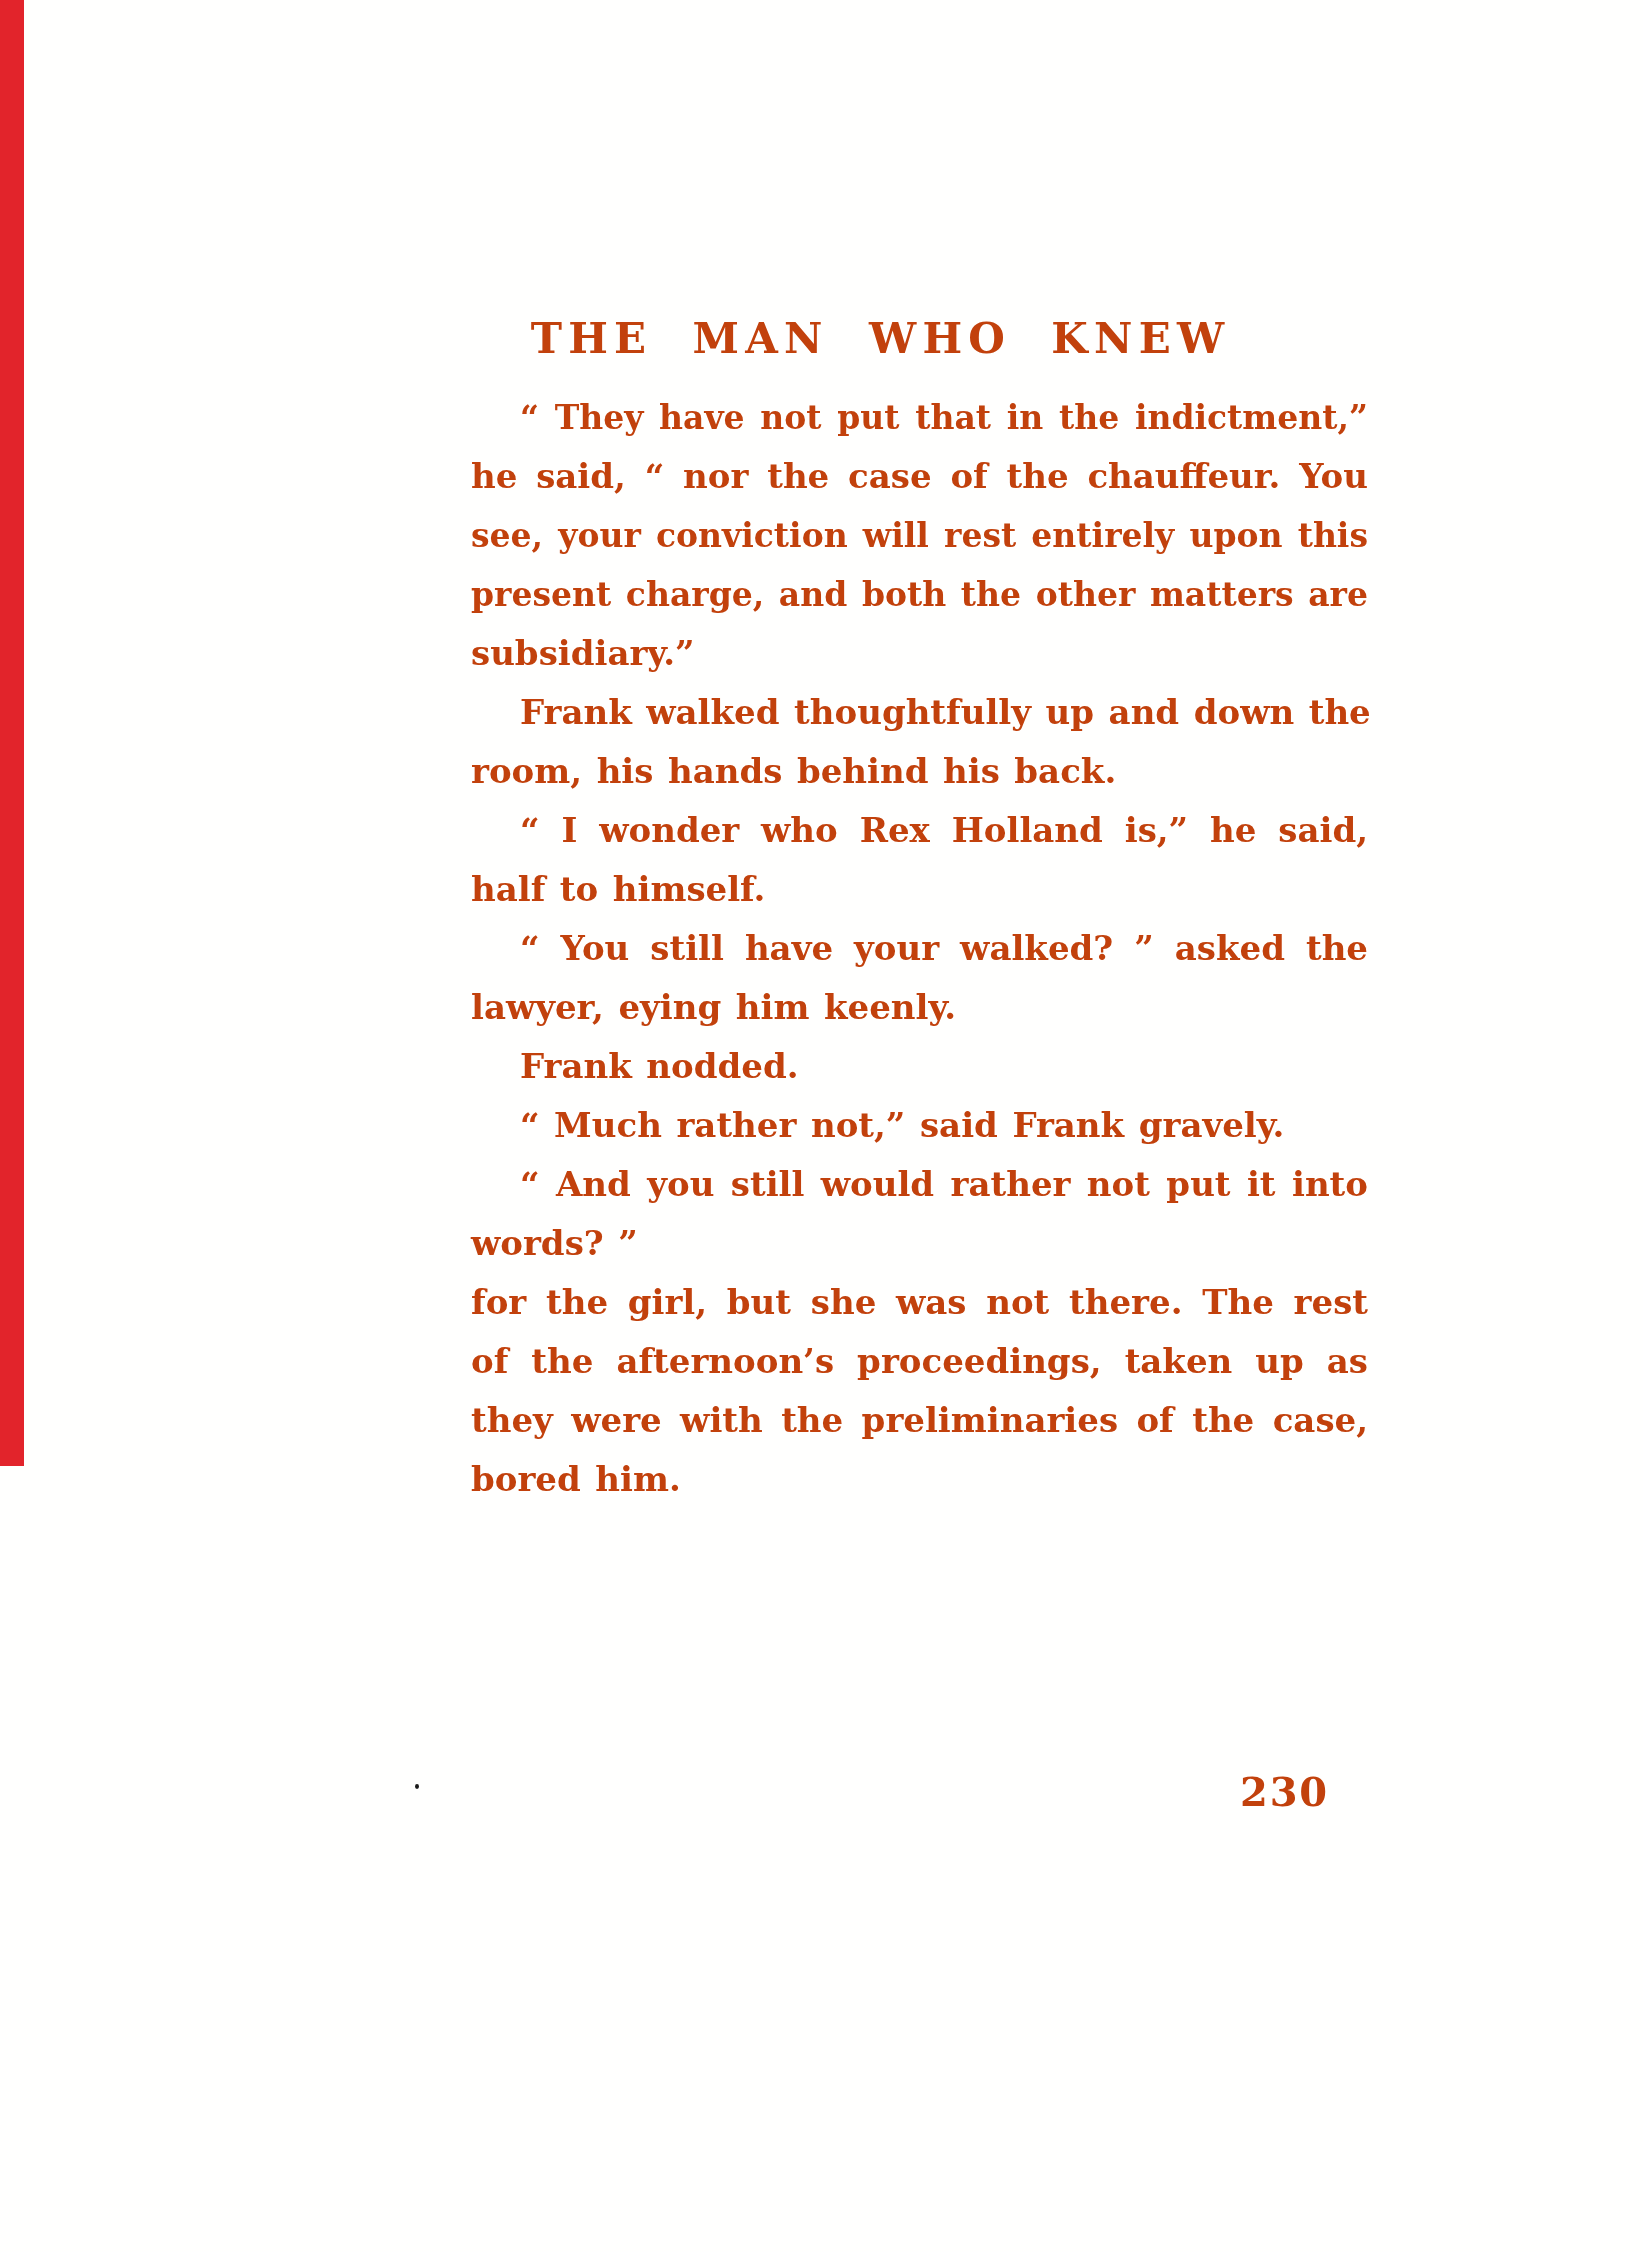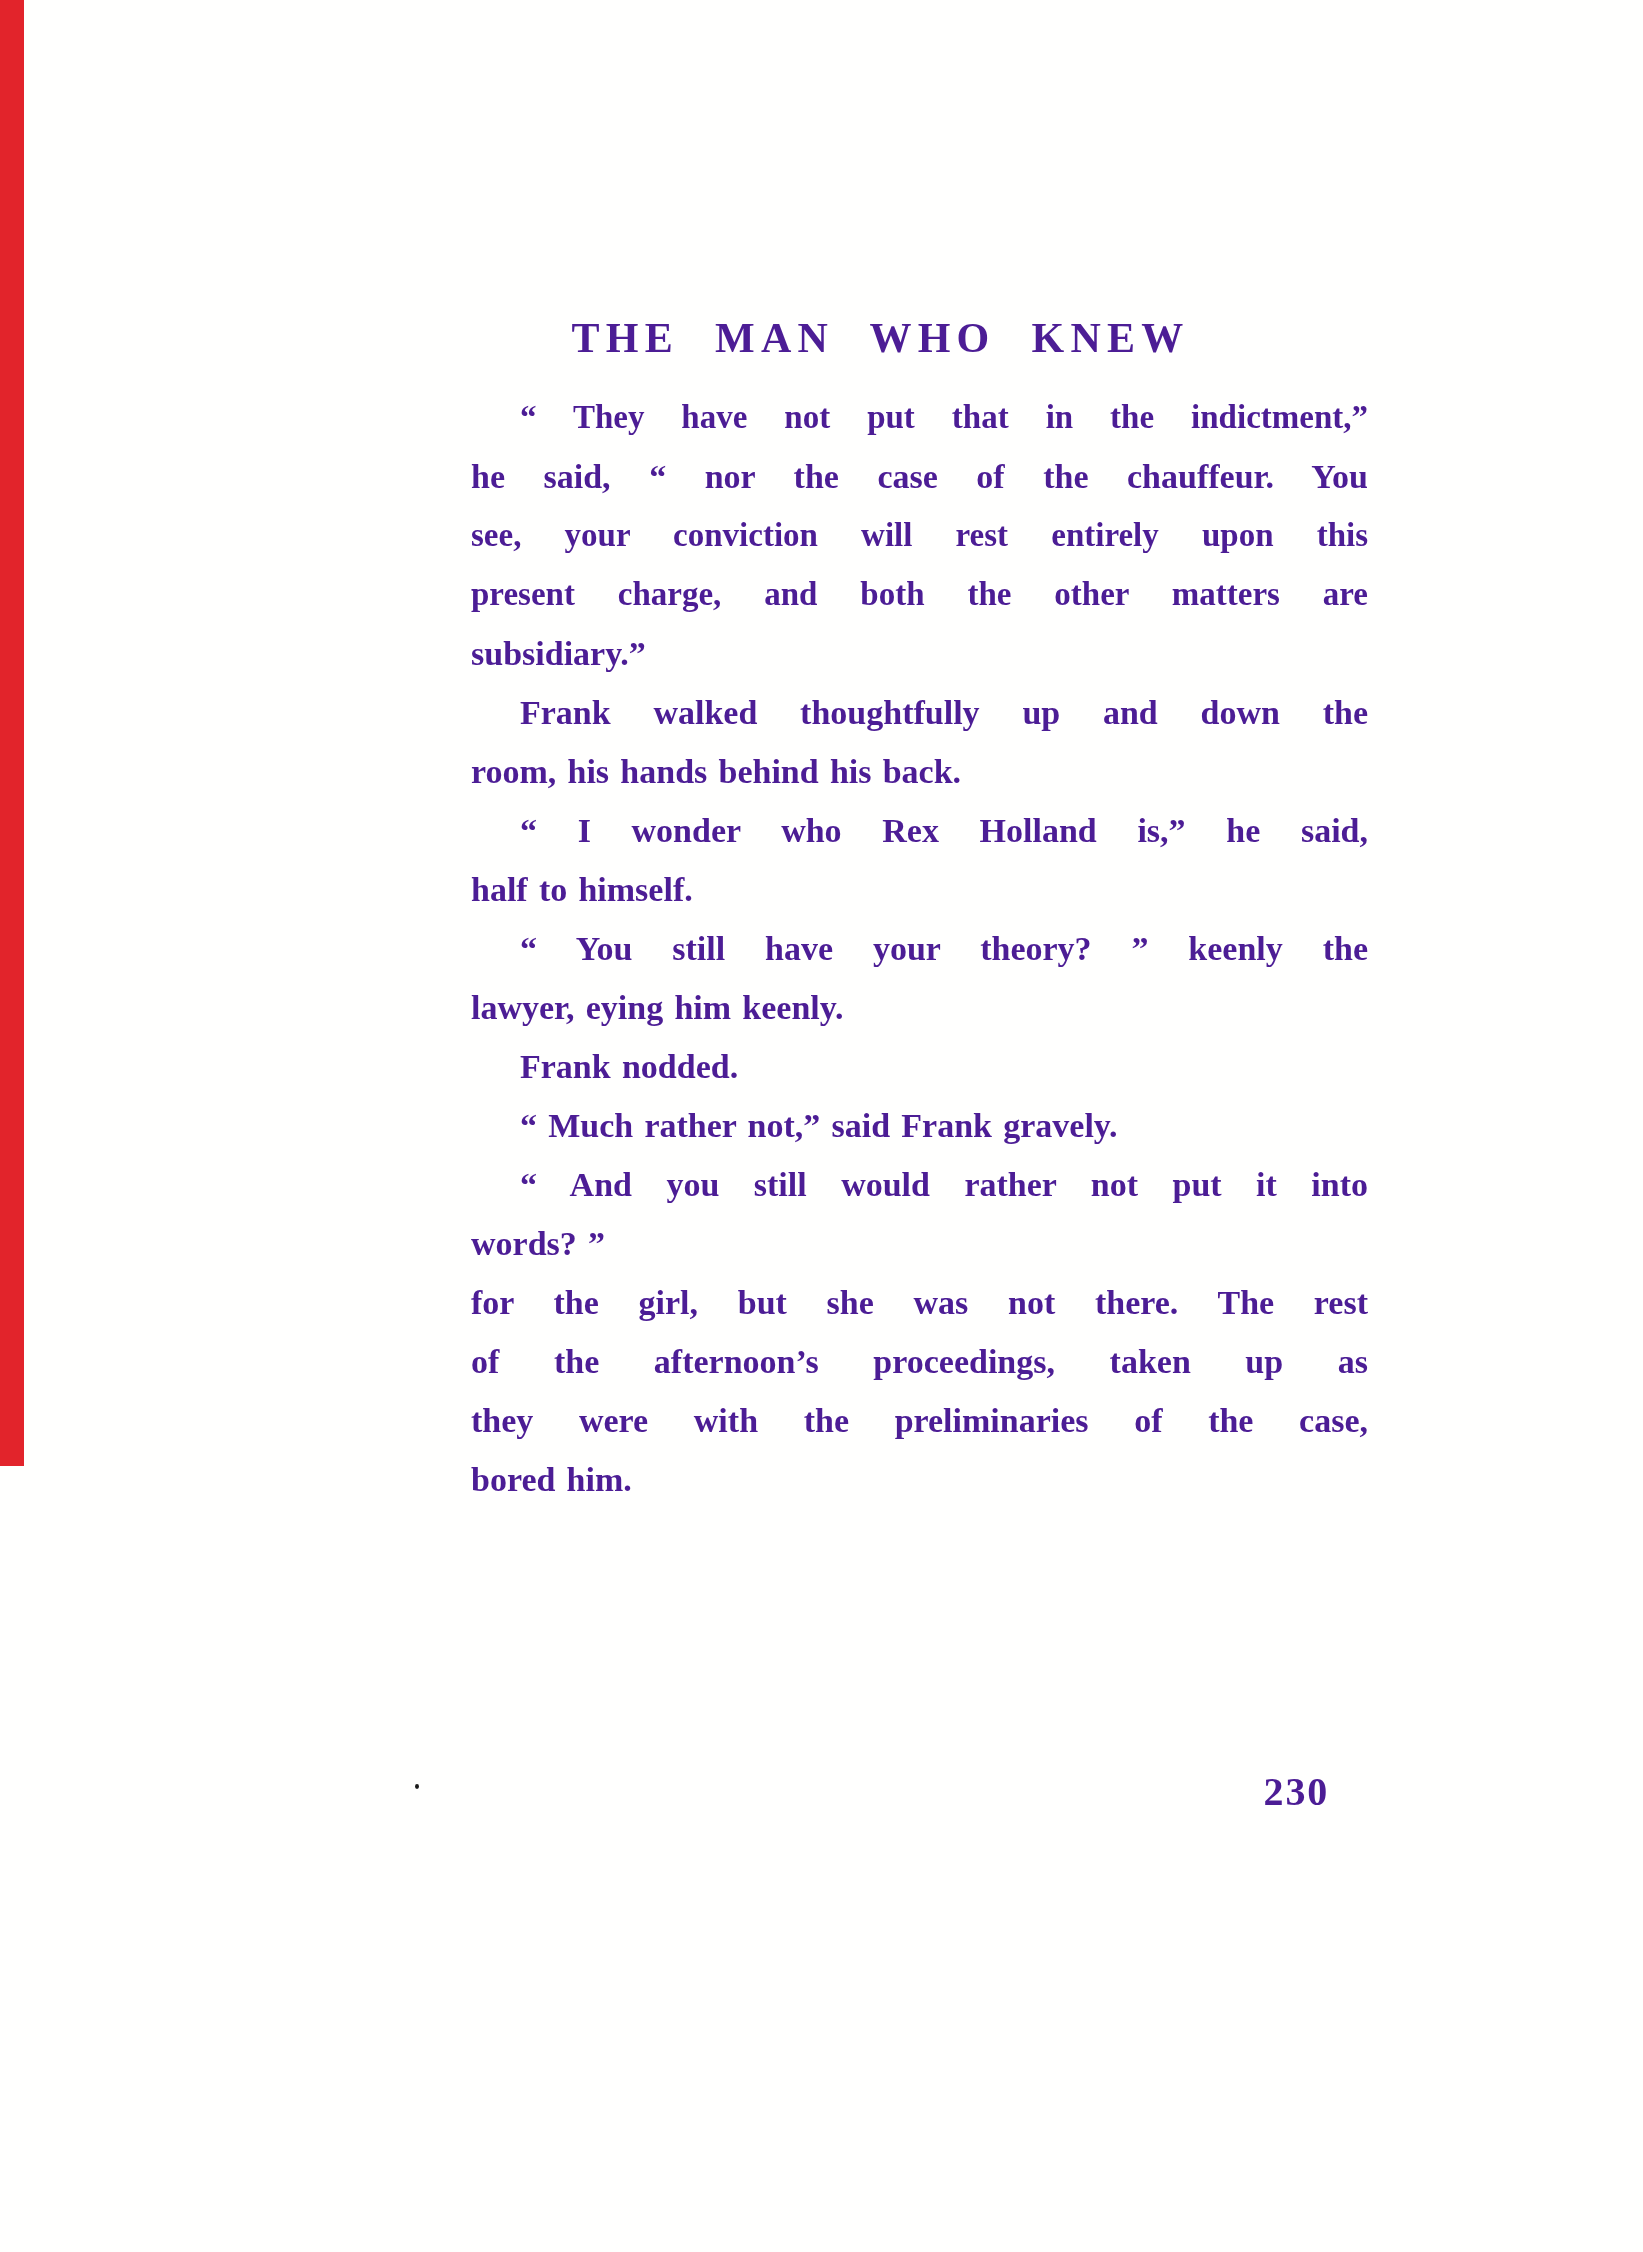--- a/index.html
+++ b/index.html
@@ -81,41 +81,41 @@
     top: 1784px;
     width: 4.4px;
     height: 5.3px;
     border-radius: 50%;
     background: #1a1a1a;
   }
 </style>
 </head>
 <body>
 
-<div class="page" style="background: rgb(255, 255, 254); color: #4c1d95; font-family: Liberation Serif, serif;">
+<div class="page" style="background: rgb(255, 255, 254); color: #c2410c;">
   <div class="edge-strip" style="background: rgb(226, 36, 43);"></div>
   <div class="running-header">THE MAN WHO KNEW</div>
   <div class="body-text">
       <div class="para">
         <div class="line first" style="font-size: 33px;">“ They have not put that in the indictment,”</div>
         <div class="line">he said, “ nor the case of the chauffeur.  You</div>
         <div class="line" style="font-size: 33px;">see, your conviction will rest entirely upon this</div>
         <div class="line" style="font-size: 33px;">present charge, and both the other matters are</div>
         <div class="line last">subsidiary.”</div>
       </div>
       <div class="para">
         <div class="line first">Frank walked thoughtfully up and down the</div>
         <div class="line last">room, his hands behind his back.</div>
       </div>
       <div class="para">
         <div class="line first">“ I wonder who Rex Holland is,” he said,</div>
         <div class="line last">half to himself.</div>
       </div>
       <div class="para">
-        <div class="line first">“ You still have your theory? ” keenly the</div>
+        <div class="line first">“ You still have your walked? ” asked the</div>
         <div class="line last">lawyer, eying him keenly.</div>
       </div>
       <div class="para">
         <div class="line first last">Frank nodded.</div>
       </div>
       <div class="para">
         <div class="line first last">“ Much rather not,” said Frank gravely.</div>
       </div>
       <div class="para">
         <div class="line first">“ And you still would rather not put it into</div>

